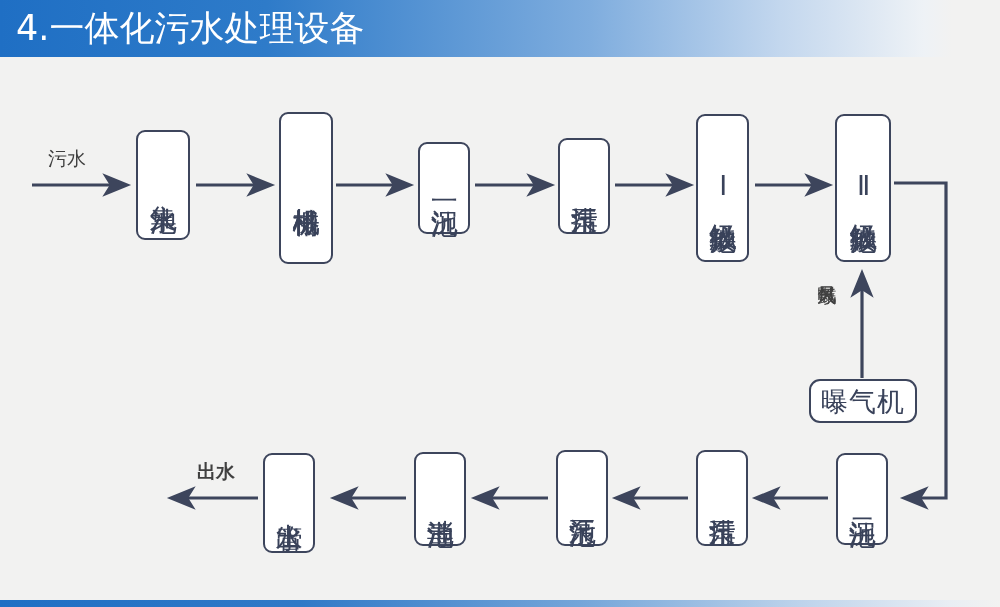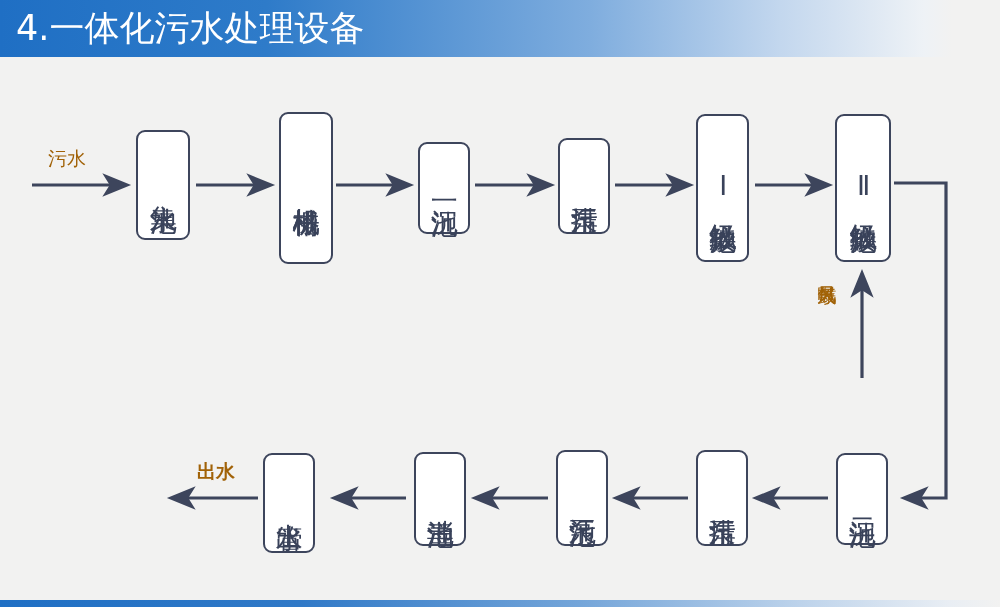--- a/index.html
+++ b/index.html
@@ -78,21 +78,21 @@
     font-size: 27px;
     line-height: 1;
     letter-spacing: 1px;
     font-weight: 500;
     white-space: nowrap;
   }
 
   
   .flow-label {
     position: absolute;
-    color: #a16207;
+    color: #404040;
     font-size: 19px;
     font-family: "DejaVu Sans", "Liberation Sans", sans-serif;
     white-space: nowrap;
   }
   .flow-label.vertical {
     writing-mode: vertical-rl;
     text-orientation: upright;
     line-height: 1.0;
     letter-spacing: 0px;
   }
@@ -176,20 +176,23 @@
   </div>
 
   <div class="node" style="left:696px; top:114px; width:53px; height:148px;">
     <span class="vtext">Ⅰ级接触池</span>
   </div>
 
   <div class="node" style="left:835px; top:114px; width:56px; height:148px;">
     <span class="vtext">Ⅱ级接触池</span>
   </div>
 
+  <div class="node" style="left:809px; top:379px; width:108px; height:44px; border-radius:11px;">
+    <span class="htext">曝气机</span>
+  </div>
 
   <div class="node" style="left:836px; top:453px; width:52px; height:92px;">
     <span class="vtext">二沉池</span>
   </div>
 
   <div class="node" style="left:696px; top:450px; width:52px; height:96px;">
     <span class="vtext">排污泵</span>
   </div>
 
   <div class="node" style="left:556px; top:450px; width:52px; height:96px;">

